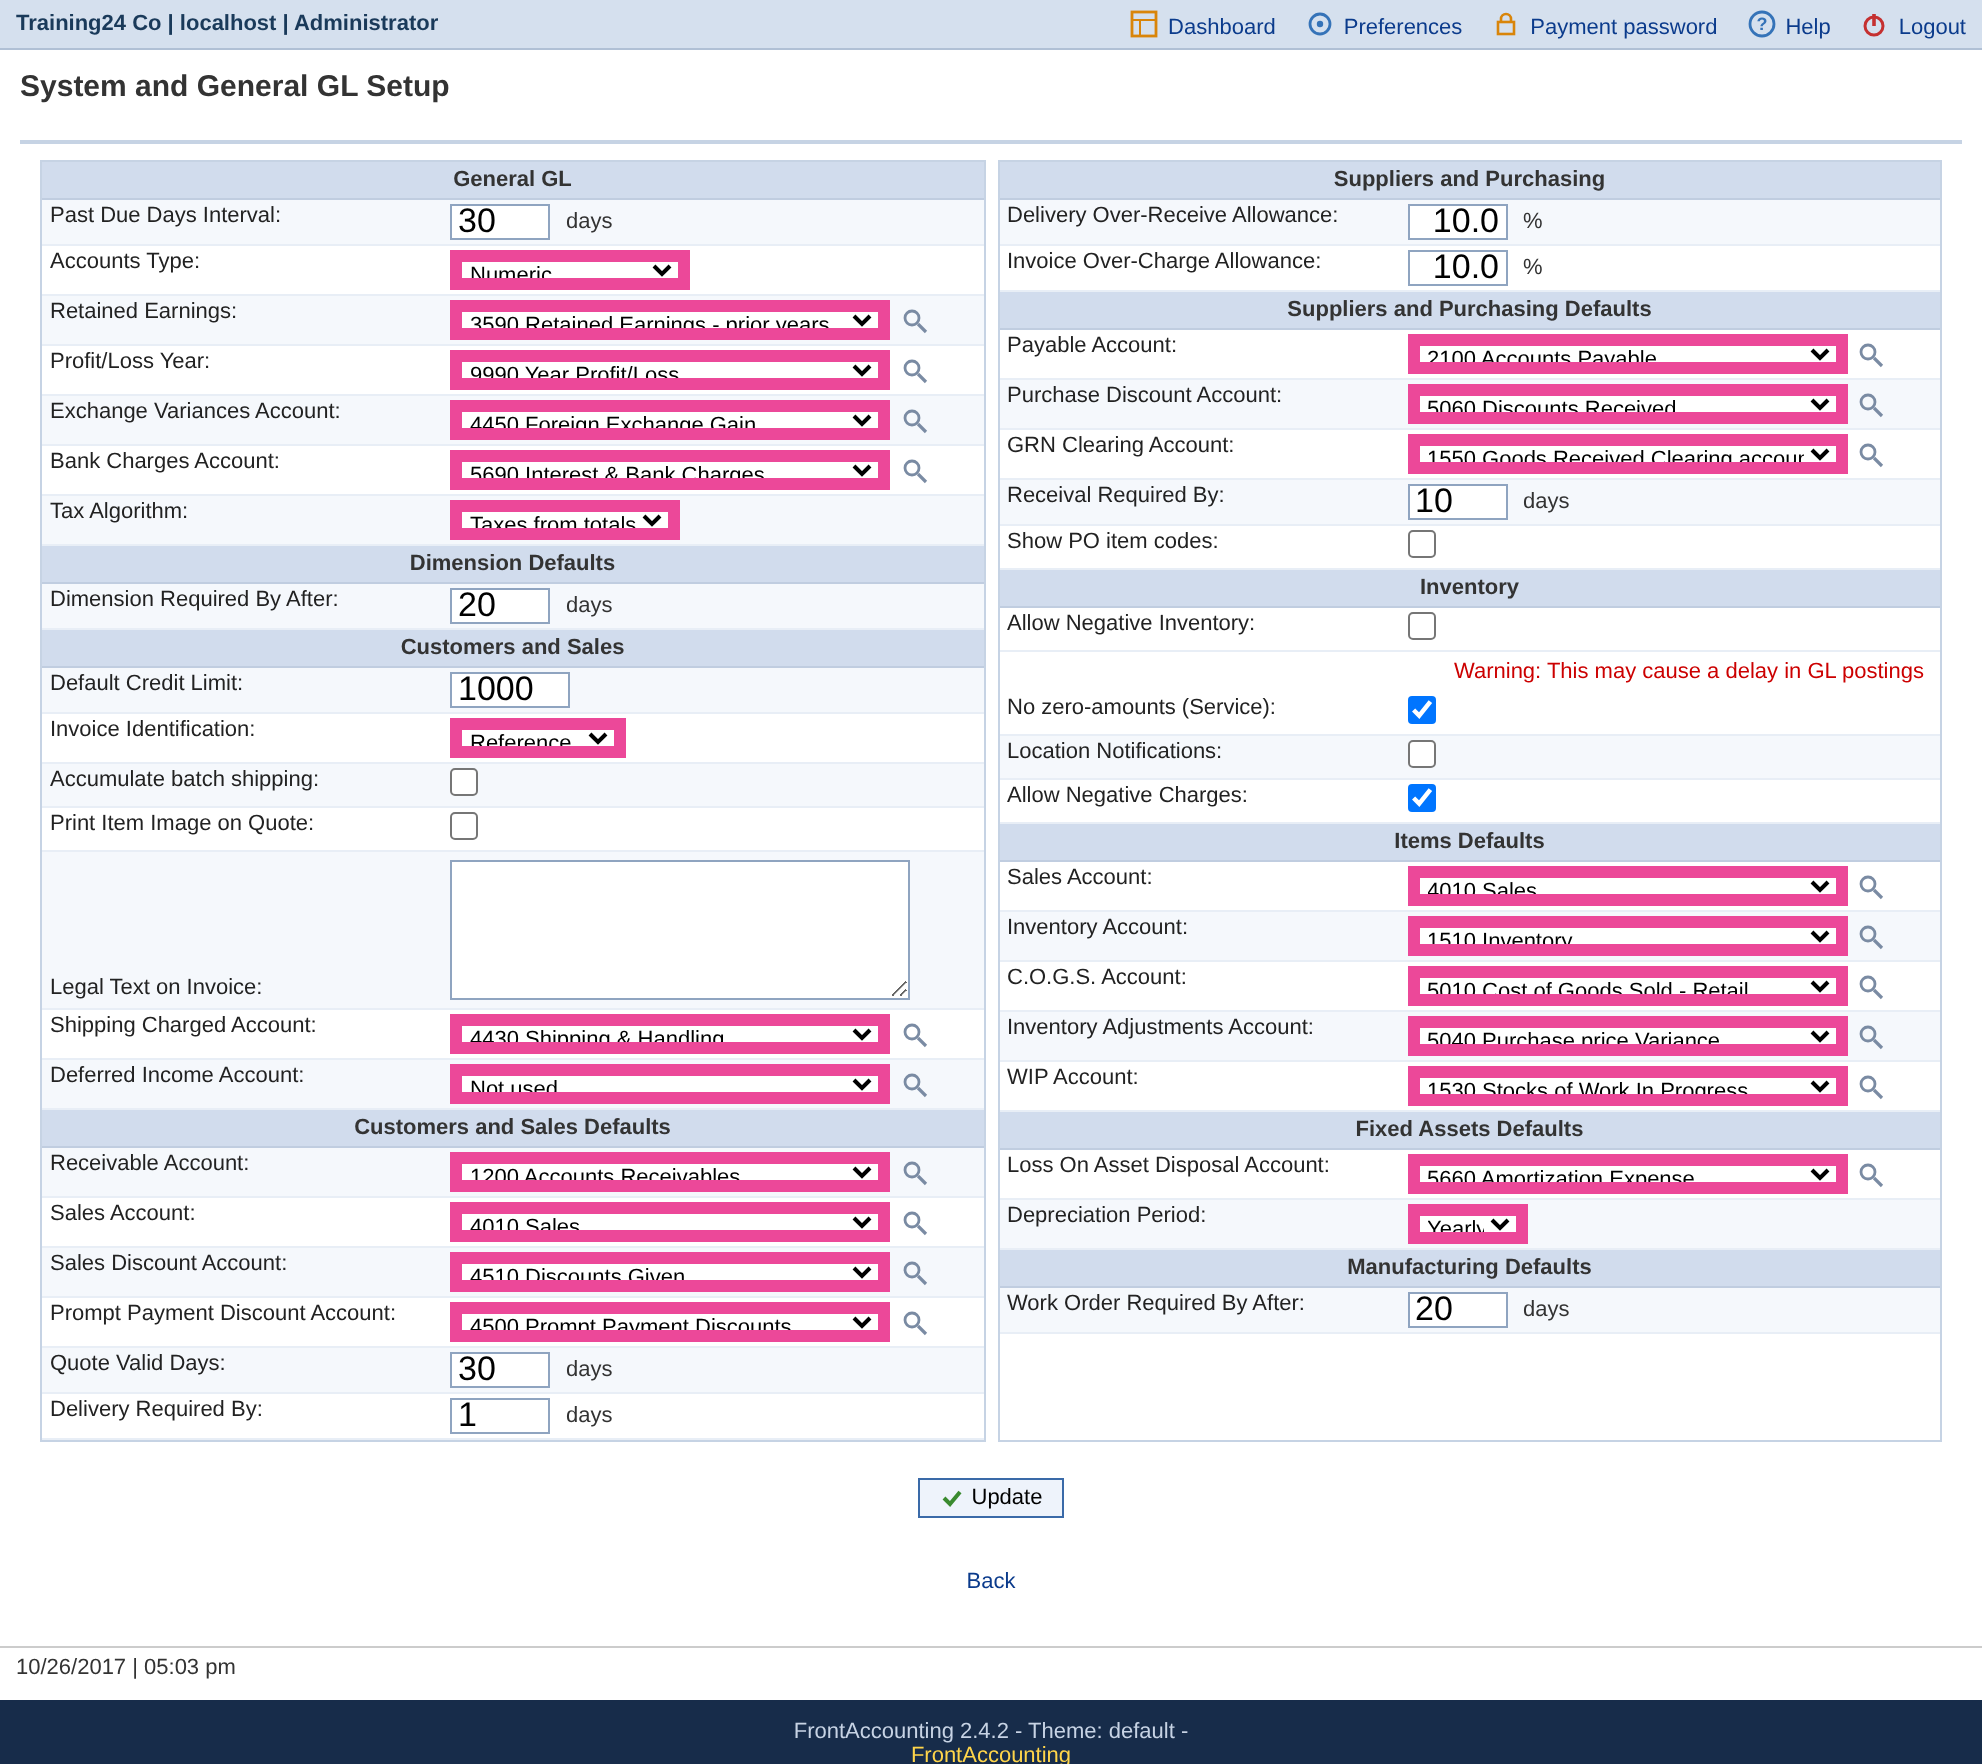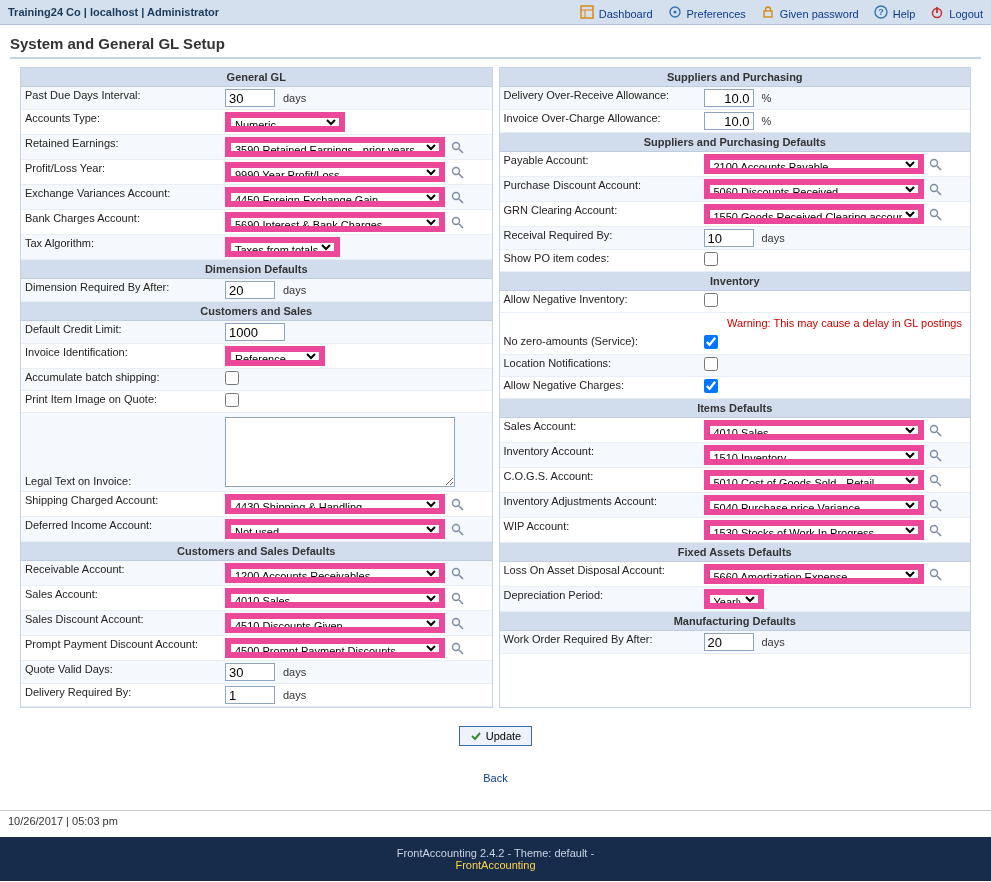--- a/index.html
+++ b/index.html
@@ -2,29 +2,29 @@
 <html><head>
 <meta charset="utf-8">
 <style>
 *{box-sizing:border-box;margin:0;padding:0}
 body{font-family:Verdana,Arial,sans-serif;font-size:11px;background:#fff;color:#333;width:991px}
 .topbar{background:#d5e0ee;padding:4px 8px;display:flex;justify-content:space-between;align-items:center;border-bottom:1px solid #b0c0d5}
 .topbar-left{color:#1a3a5a;font-weight:bold}
 .topbar-right{display:flex;gap:14px;align-items:center}
 .toplink{color:#0b3b8c;text-decoration:none;display:flex;align-items:flex-end;gap:4px;cursor:pointer}
 .ticon{width:16px;height:16px;display:inline-flex;align-items:center;justify-content:center}
-h1{font-size:15px;font-weight:bold;color:#333;margin:10px 10px 8px;border-bottom:2px solid #c6d3e4;padding-bottom:5px}
+h1{font-size:15px;font-weight:bold;color:#333;margin:10px 10px 8px;border-bottom:2px solid #c6d3e4;padding-bottom:18px}
 .cols{display:flex;gap:6px;padding:0 20px}
 .col{flex:1;border:1px solid #c6d3e4}
 .section-h{background:#d1dced;color:#333;font-weight:bold;text-align:center;padding:3px;border-bottom:1px solid #c0cde0}
 .row{display:flex;align-items:flex-start;border-bottom:1px solid #e8eef6;padding:2px 4px;min-height:22px}
 .row:nth-child(even){background:#f5f8fc}
 .lbl{flex:0 0 200px;color:#222}
 .ctl{flex:1;display:flex;align-items:center;gap:4px}
-input[type=text]{border:1px solid #8fa4c0;font-size:13px;padding:1px 3px;height:18px}
+input[type=text]{border:1px solid #8fa4c0;font-size:17px;padding:1px 3px;height:18px}
 input.num{width:50px;text-align:right}
 input.num2{width:50px}
 select{border:6px solid #ec4899;font-size:11px;height:20px;background:#fff}
 select.acct{width:220px}
 select.small{width:120px}
 .unit{margin-left:4px}
 .mag{width:16px;height:16px;cursor:pointer;display:inline-flex;align-items:center;justify-content:center;color:#7a8ba3}
 .chk{width:14px;height:14px}
 textarea{border:1px solid #8fa4c0;font-size:11px;width:230px;height:70px;resize:both}
 .warn{color:#c00;padding:4px 8px;font-size:11px}
@@ -61,21 +61,21 @@
         </span>
       <span>Preferences</span>
     </a>
     <a class="toplink">
       <span class="ticon">
           <svg width="14" height="14">
             <rect x="3" y="6" width="8" height="6" fill="none" stroke="#d9850a" stroke-width="1.3"></rect>
             <path d="M4.5 6 V4.5 a2.5 2.5 0 0 1 5 0 V6" fill="none" stroke="#d9850a" stroke-width="1.3"></path>
           </svg>
         </span>
-      <span>Given password</span>
+      <span>Payment password</span>
     </a>
     <a class="toplink">
       <span class="ticon">
           <svg width="14" height="14">
             <circle cx="7" cy="7" r="6" fill="none" stroke="#3573b8" stroke-width="1.4"></circle>
             <text x="7" y="10" text-anchor="middle" font-size="9" fill="#3573b8" font-weight="bold">?</text>
           </svg>
         </span>
       <span>Help</span>
     </a>
@@ -177,21 +177,21 @@
     <div class="section-h">Customers and Sales</div>
     <div class="row">
         <div class="lbl">Default Credit Limit:</div>
         <div class="ctl">
           <input type="text" class="num2" style="width: 60px;" value="1000">
         </div>
       </div>
     <div class="row">
         <div class="lbl">Invoice Identification:</div>
         <div class="ctl">
-          <select style="width:100px"><option>Reference</option></select>
+          <select style="width:88px"><option>Reference</option></select>
         </div>
       </div>
     <div class="row">
         <div class="lbl">Accumulate batch shipping:</div>
         <div class="ctl">
           <input type="checkbox" class="chk" style="">
         </div>
       </div>
     <div class="row">
         <div class="lbl">Print Item Image on Quote:</div>

